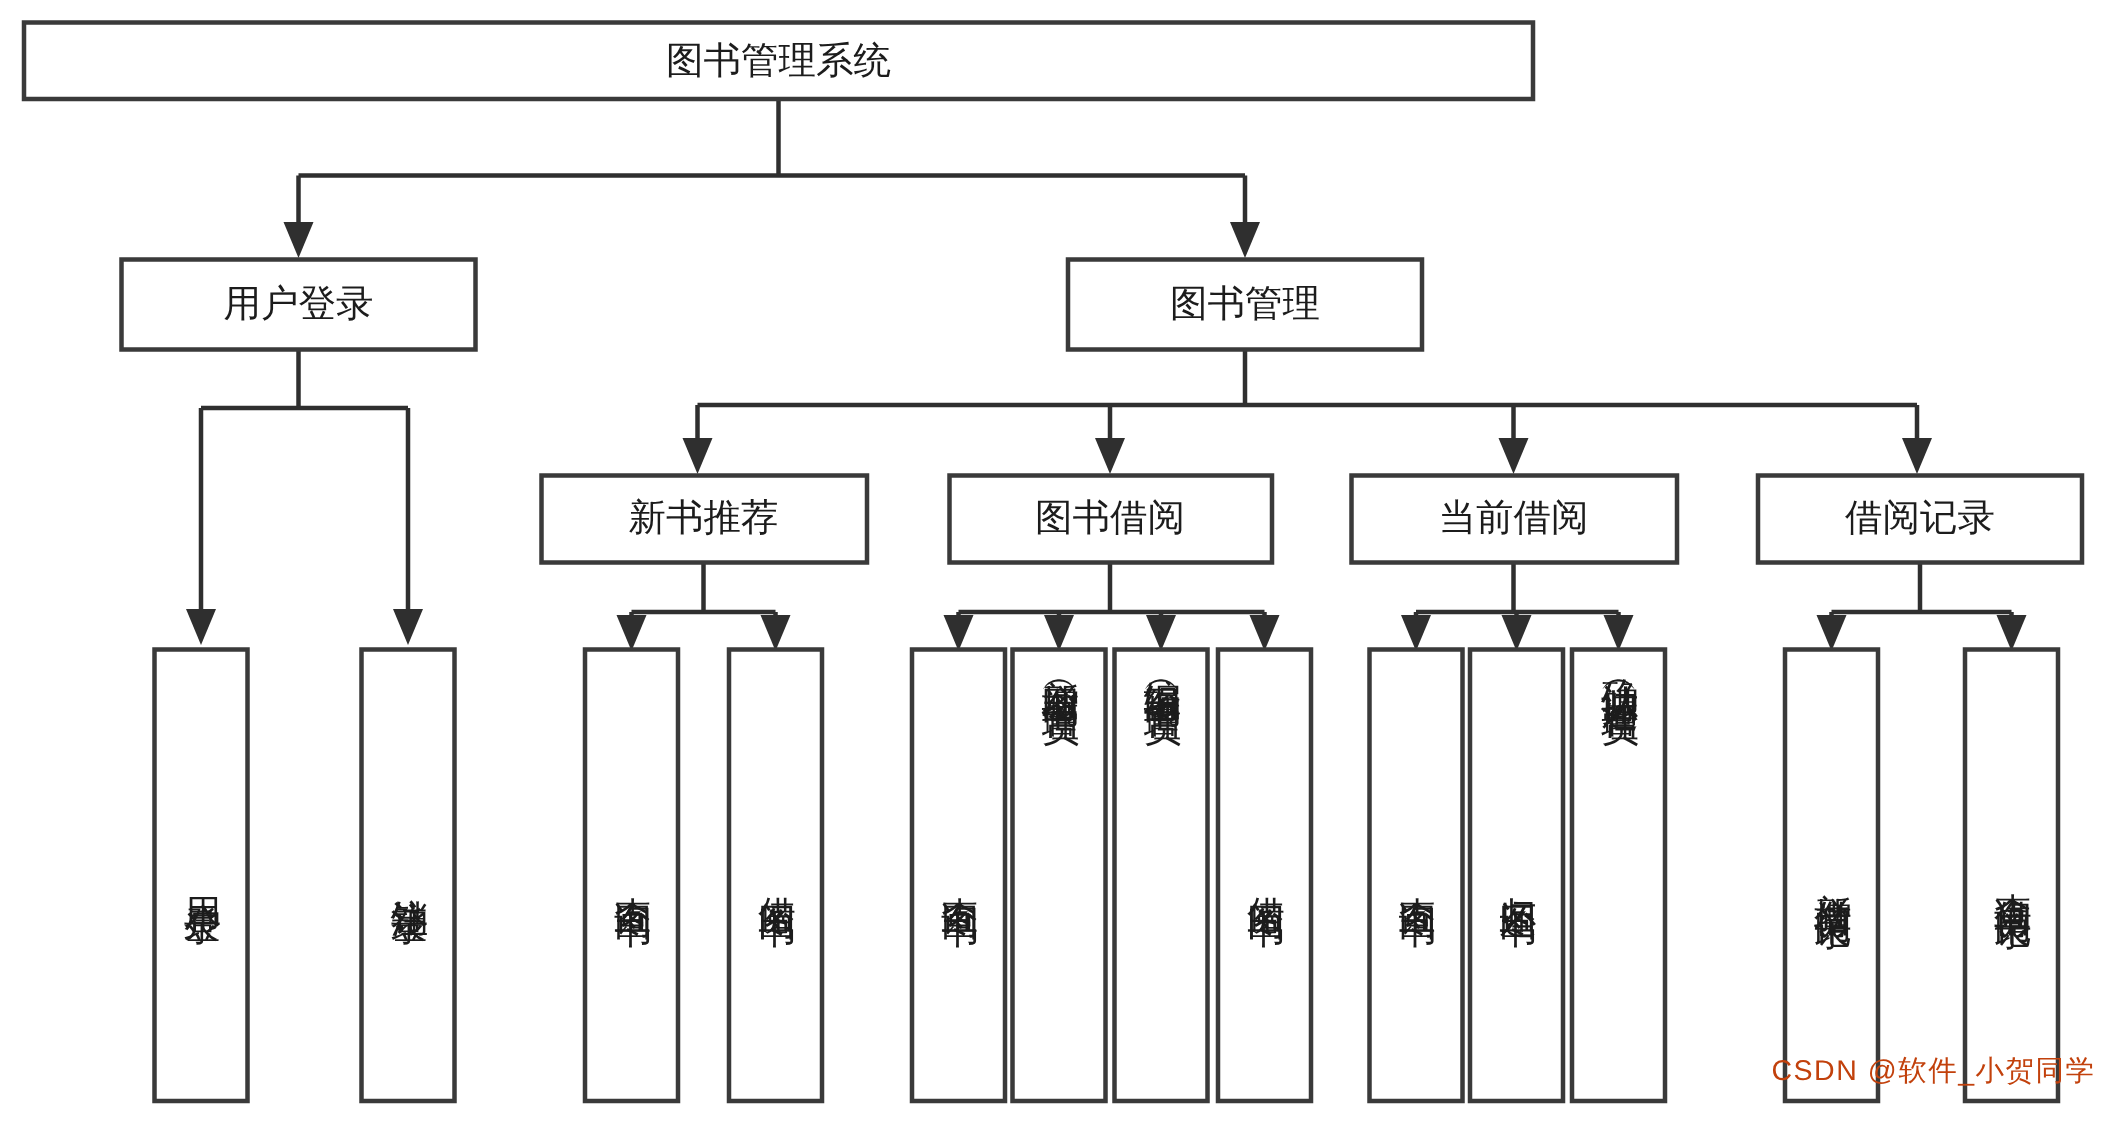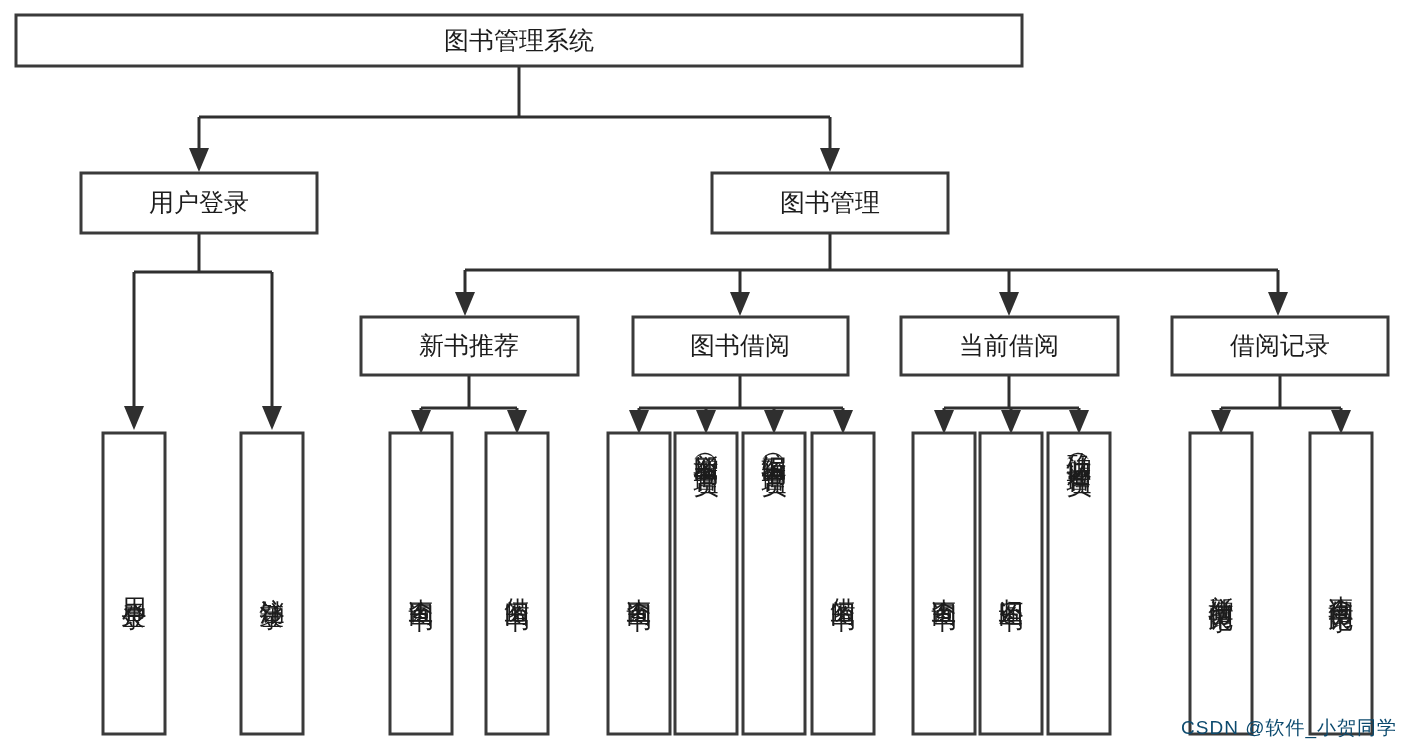--- a/index.html
+++ b/index.html
@@ -67,24 +67,24 @@
     writing-mode: vertical-rl;
     text-orientation: upright;
     letter-spacing: 3px;
     line-height: 1;
     white-space: nowrap;
     text-align: center;
   }
   .watermark {
     position: absolute;
     right: 8px;
-    bottom: 6px;
+    bottom: 20px;
     font-family: "Liberation Sans", "DejaVu Sans", sans-serif;
     font-size: 19px;
-    color: #0c4a6e;
+    color: #c2410c;
     letter-spacing: 1px;
     white-space: nowrap;
     margin-top: 45px;
   }
 </style>
 </head>
 <body>
 
 <div id="diagram-root">
 

